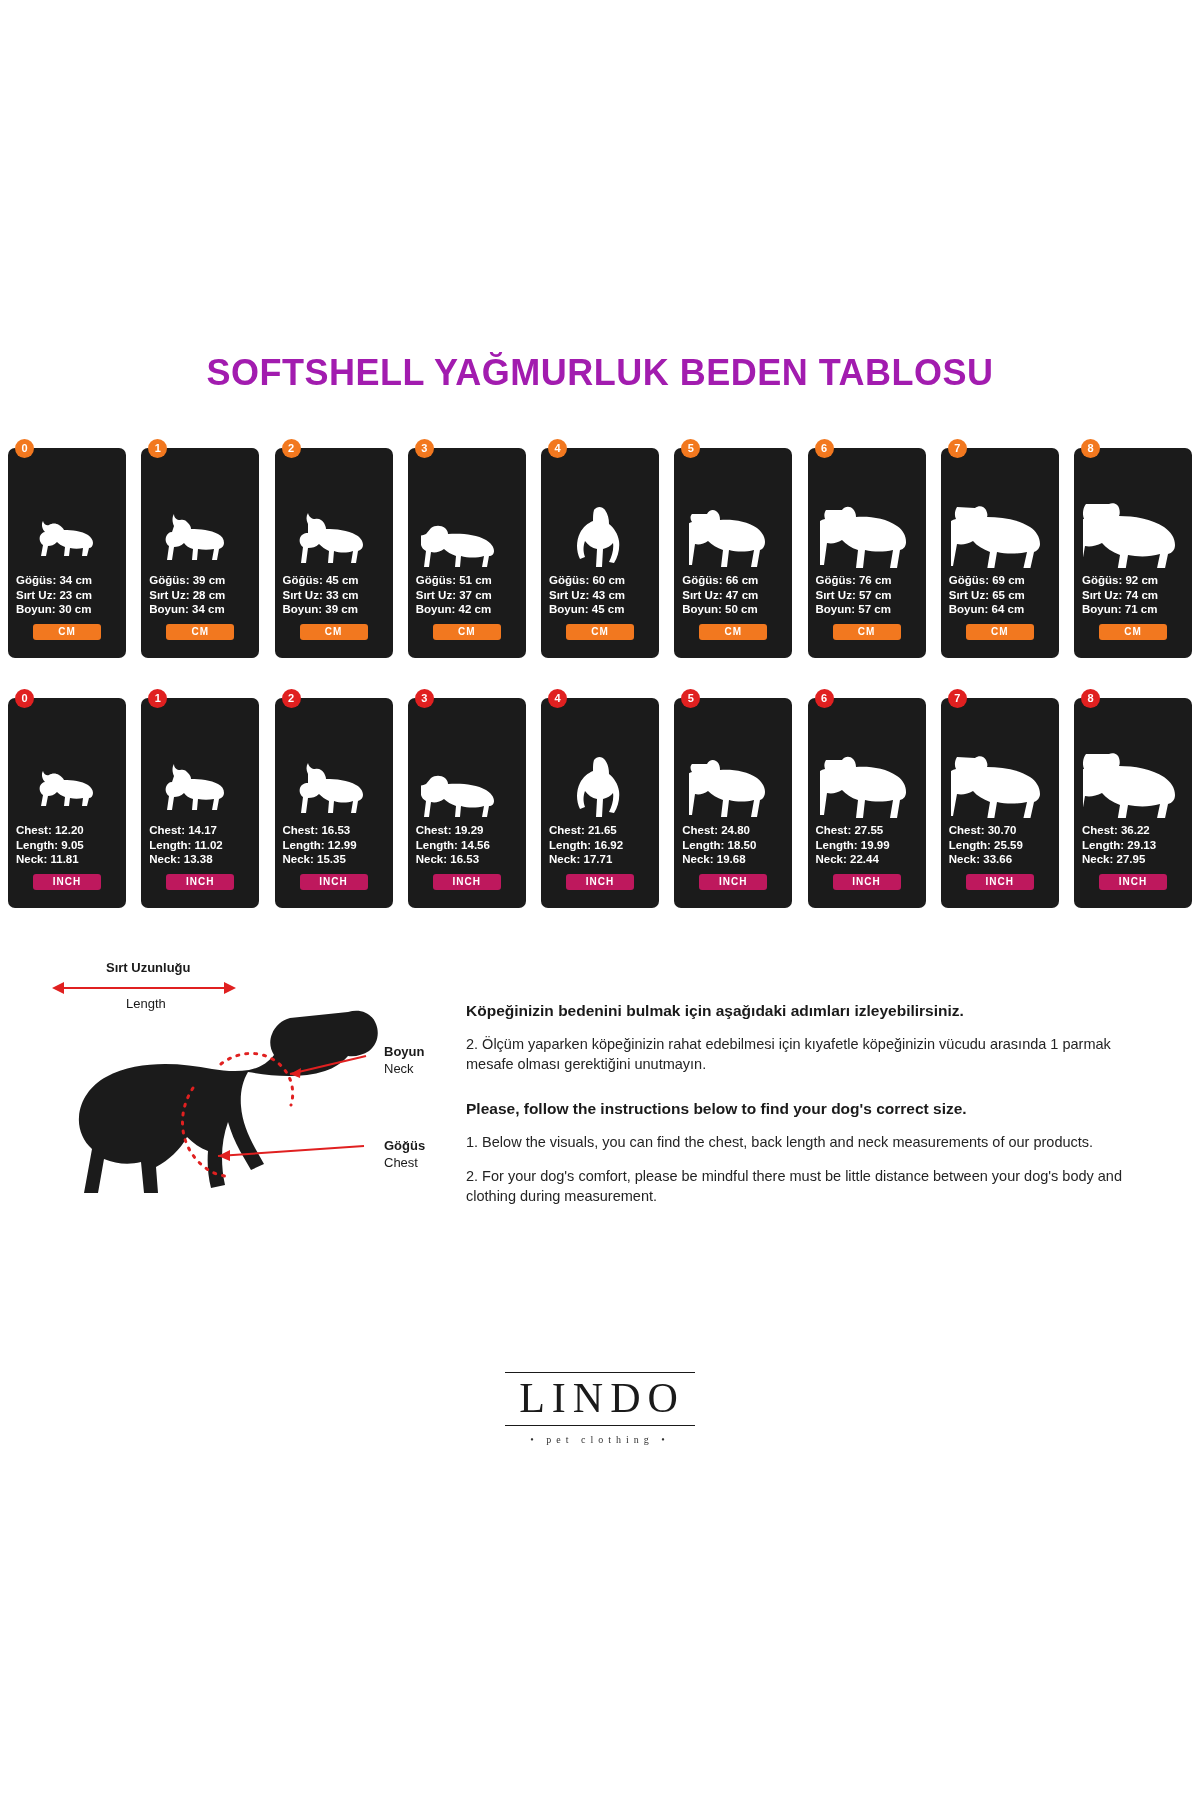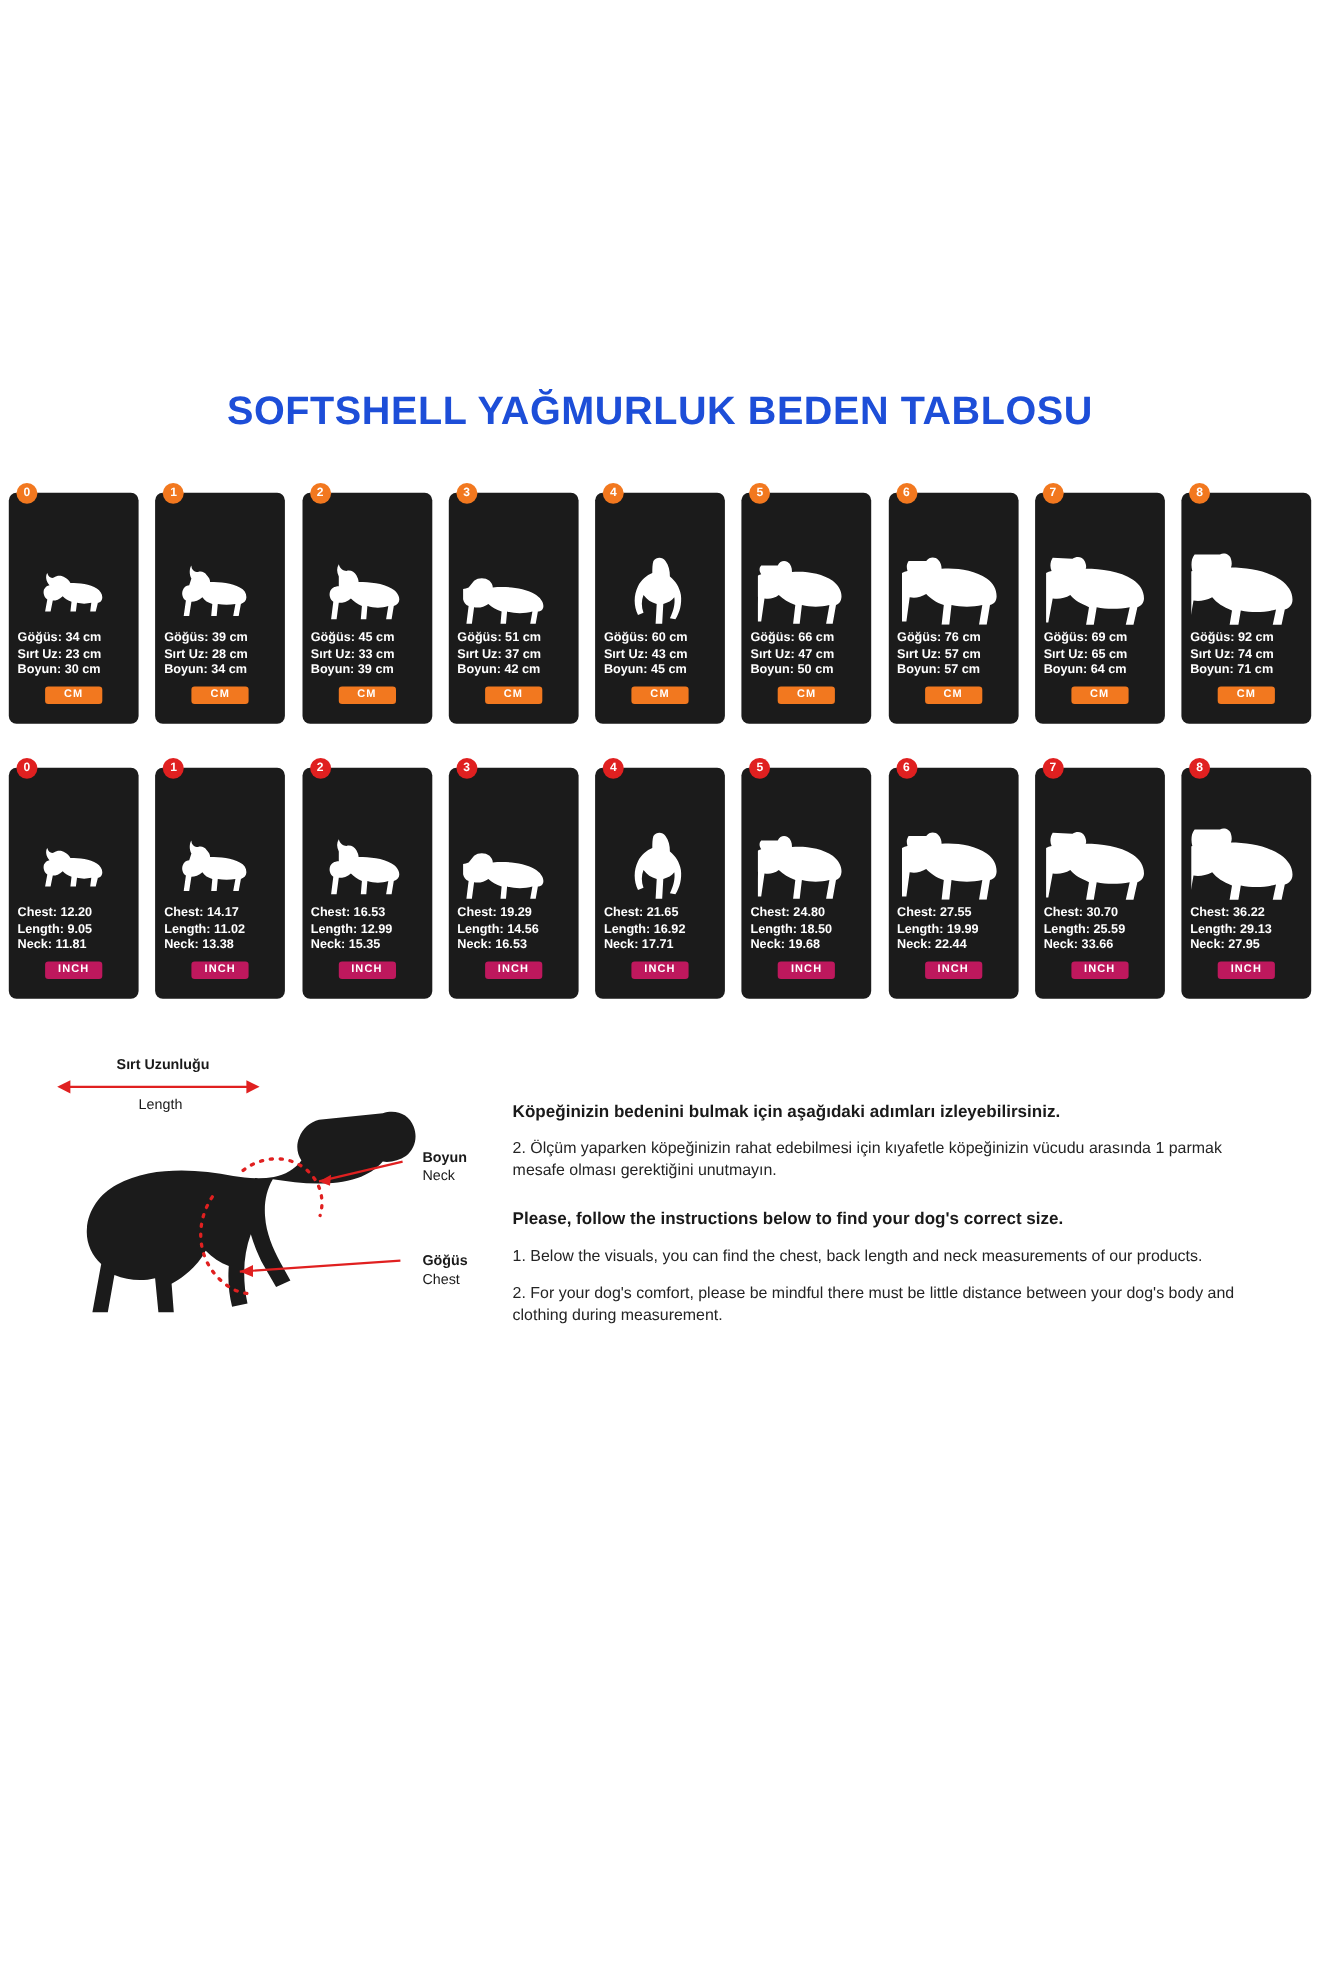--- a/index.html
+++ b/index.html
@@ -24,21 +24,21 @@
   }
   .title {
     position: absolute;
     left: 0;
     top: 352px;
     width: 1200px;
     text-align: center;
     font-size: 36px;
     font-weight: bold;
     letter-spacing: 0.5px;
-    color: #1d4ed8;
+    color: #a21caf;
   }
 
   
   .grid {
     position: absolute;
     left: 8px;
     width: 1184px;
     display: flex;
     justify-content: space-between;
   }
@@ -85,21 +85,21 @@
   }
   .specs div {
     color: #ffffff;
     font-size: 11.5px;
     font-weight: bold;
     line-height: 14.5px;
     white-space: nowrap;
   }
   .unit-pill {
     margin: 7px auto 0 auto;
-    width: 52px;
+    width: 68px;
     height: 16px;
     border-radius: 3px;
     color: #fff;
     font-size: 10px;
     font-weight: bold;
     letter-spacing: 1px;
     text-align: center;
     line-height: 16px;
   }
   .unit-pill.cm { background: #f2781f; }
@@ -492,14 +492,18 @@
   </div>
 
   <div class="instructions">
     <h3>Köpeğinizin bedenini bulmak için aşağıdaki adımları izleyebilirsiniz.</h3>
     <p>2. Ölçüm yaparken köpeğinizin rahat edebilmesi için kıyafetle köpeğinizin vücudu arasında 1 parmak mesafe olması gerektiğini unutmayın.</p>
     <h3 class="second">Please, follow the instructions below to find your dog's correct size.</h3>
     <p>1. Below the visuals, you can find the chest, back length and neck measurements of our products.</p>
     <p>2. For your dog's comfort, please be mindful there must be little distance between your dog's body and clothing during measurement.</p>
   </div>
 
+  <div class="logo">
+    <div class="word">LINDO</div>
+    <div class="tag">• pet clothing •</div>
+  </div>
 
 </div>
 
 </body></html>

